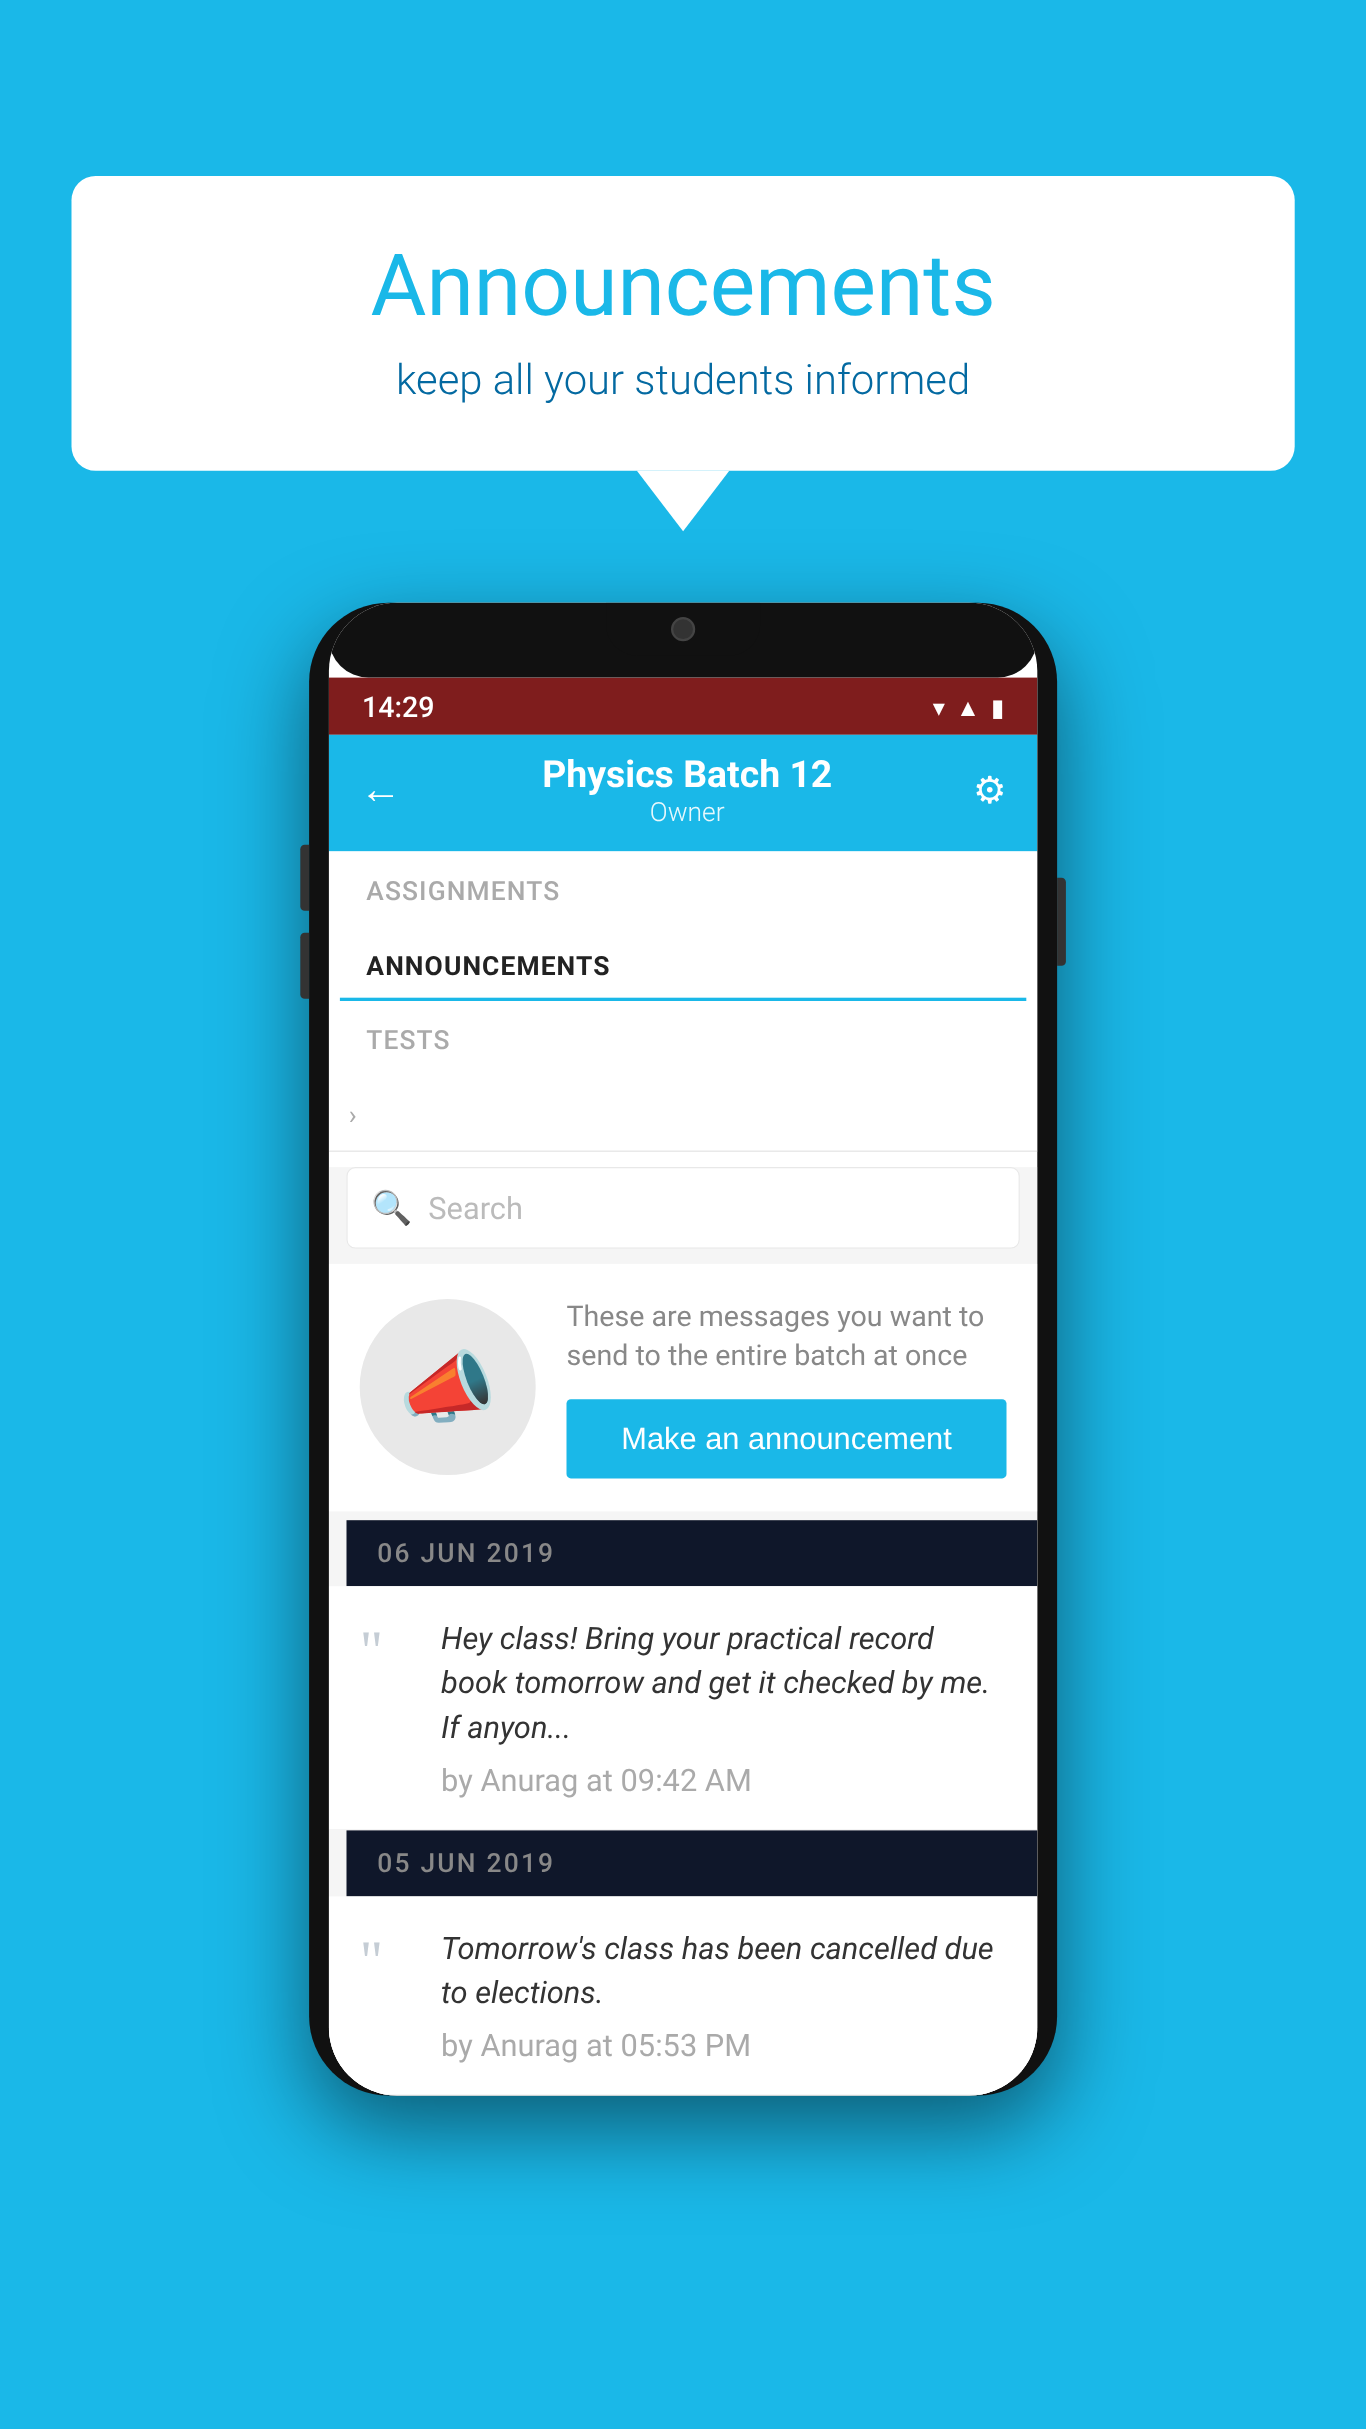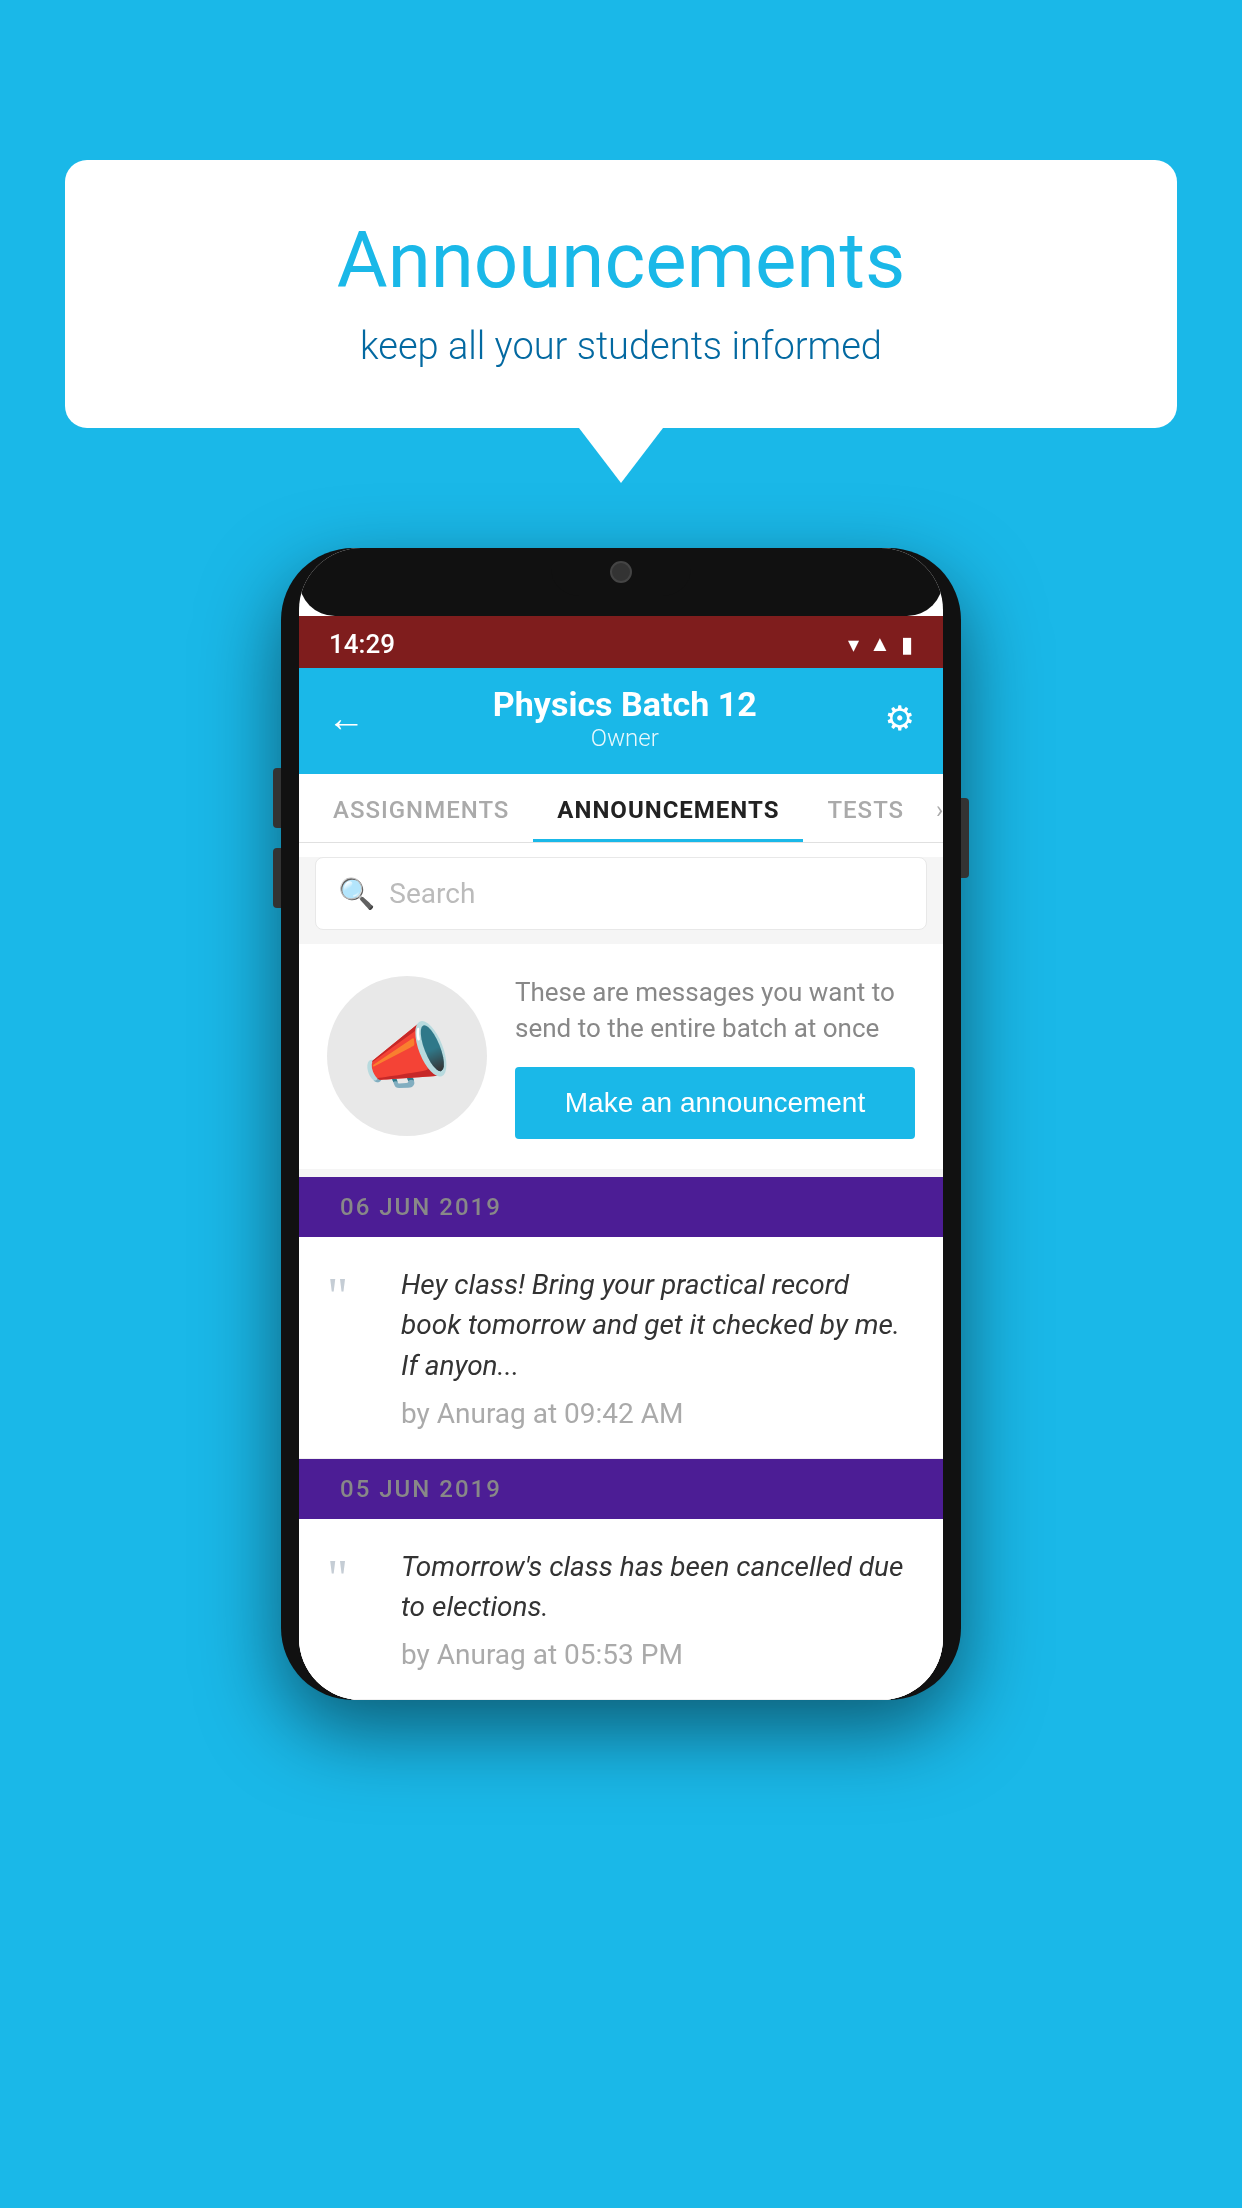--- a/index.html
+++ b/index.html
@@ -173,20 +173,21 @@
       color: white;
       font-size: 34px;
     }
 
     
     .tabs-bar {
       background: white;
       display: flex;
       border-bottom: 1px solid #e0e0e0;
       padding: 0 10px;
+      flex-direction: column;
     }
 
     .tab-item {
       padding: 22px 24px 18px 24px;
       font-size: 24px;
       color: #aaa;
       font-weight: 500;
       letter-spacing: 1px;
       position: relative;
       cursor: pointer;
@@ -284,26 +285,27 @@
       border-radius: 4px;
       padding: 20px 32px;
       font-size: 28px;
       font-weight: 400;
       cursor: pointer;
       width: 100%;
     }
 
     
     .date-divider {
-      background: #4c1d95;
-      padding: 16px 41px;
+      background: #0f172a;
+      padding: 16px 28px;
       font-size: 24px;
       color: #888;
       font-weight: 500;
       letter-spacing: 2px;
+      margin-left: 16px;
     }
 
     
     .announcement-item {
       background: white;
       padding: 28px 28px 28px 28px;
       display: flex;
       align-items: flex-start;
       gap: 22px;
       border-bottom: 1px solid #f0f0f0;

